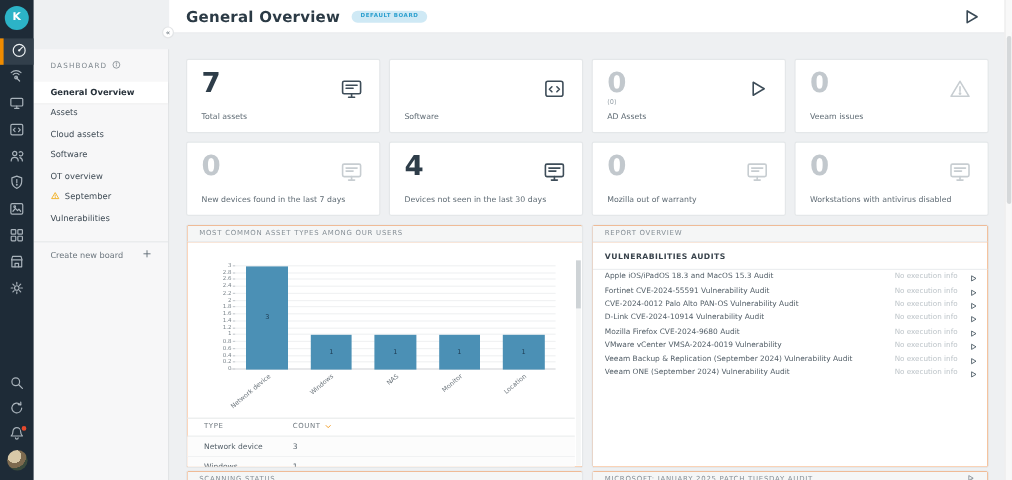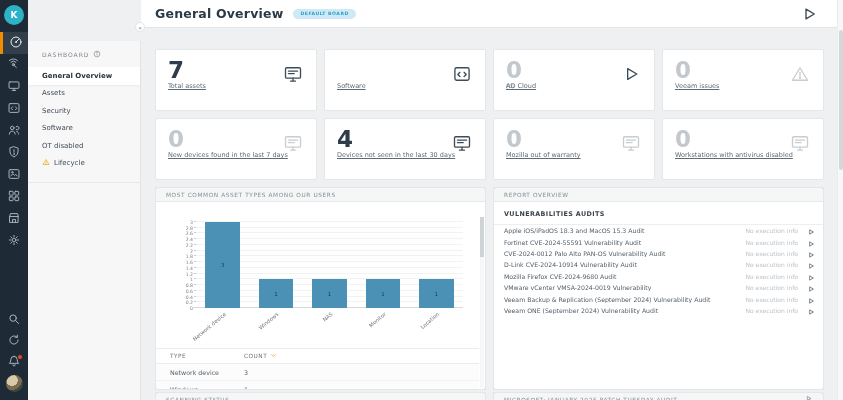--- a/index.html
+++ b/index.html
@@ -55,21 +55,21 @@
 
   .content { position:absolute; left:0; right:0; top:28px; bottom:0; background:#eef0f2; }
 
   .cards-row { position:absolute; left:14px; right:19px; display:flex; gap:7px; height:62px; }
   .cards-row.r1 { top:21px; } .cards-row.r2 { top:90px; }
   .card { flex:1; background:#fff; border:1px solid #e4e7e9; border-radius:2px;
     position:relative; padding:8px 12px; cursor:pointer; }
   .card .num { font-size:23px; font-weight:600; color:#2e3d49; line-height:1.05; }
   .card .num.grey { color:#c2c8cd; }
   .card .sub { font-size:5.5px; color:#9aa4ab; margin-top:1px; }
-  .card .lbl { position:absolute; left:12px; bottom:20px; font-size:6.5px; color:#5f6b74;text-decoration:underline; }
+  .card .lbl { position:absolute; left:12px; bottom:9px; font-size:6.5px; color:#5f6b74; }
   .card .cicon { position:absolute; right:13px; top:14px; }
   .card .cicon svg { width:20px; height:20px; fill:none; stroke:#3d4c58; stroke-width:1.6;
     stroke-linecap:round; stroke-linejoin:round; }
   .card .cicon.grey svg { stroke:#c7cdd1; }
 
   .panel { position:absolute; background:#f97316; border:1px solid #e4e7e9; border-radius:2px; overflow:hidden; }
   .panel-header { height:14px; background:#f5f6f6; border-bottom:1px solid #e6e8ea;
     display:flex; align-items:center; padding:0 10px; font-size:5.8px; letter-spacing:0.6px;
     color:#868f96; justify-content:space-between; }
   #chart-panel { left:14px; top:159px; width:331px; height:203px; }
@@ -234,38 +234,47 @@
           </svg></span>
     </div>
     <div id="side-items">
         <div class="side-item active">
           <span>General Overview</span>
         </div>
         <div class="side-item">
           <span>Assets</span>
         </div>
         <div class="side-item">
-          <span>Security</span>
+          <span>Cloud assets</span>
         </div>
         <div class="side-item">
           <span>Software</span>
         </div>
         <div class="side-item">
-          <span>OT disabled</span>
+          <span>OT overview</span>
         </div>
         <div class="side-item">
           <span class="warn-ic"><svg viewBox="0 0 24 24">
               <path d="M12 4.5L21 19.5H3z"></path>
               <path d="M12 10v4.5"></path>
               <circle cx="12" cy="16.8" r="0.6"></circle>
             </svg></span>
-          <span>Lifecycle</span>
+          <span>September</span>
+        </div>
+        <div class="side-item">
+          <span>Vulnerabilities</span>
         </div>
       </div>
     <div class="sb-divider"></div>
+    <div class="create-board">
+      <span>Create new board</span>
+      <span class="plus-ic"><svg viewBox="0 0 24 24">
+            <path d="M12 5v14M5 12h14"></path>
+          </svg></span>
+    </div>
   </div>
 
   <div class="collapse-handle">«</div>
 
   <div class="main">
     <div class="main-header">
       <span class="page-title">General Overview</span>
       <span class="board-badge">DEFAULT BOARD</span>
       <span class="run-btn"><svg viewBox="0 0 24 24">
             <path d="M8 5.5v13l11-6.5z"></path>
@@ -286,21 +295,21 @@
           <div class="card">
             <div class="lbl">Software</div>
             <span class="cicon"><svg viewBox="0 0 24 24">
                 <rect x="3.5" y="4.5" width="17" height="15" rx="2"></rect>
                 <path d="M9.5 10l-2.5 2.5 2.5 2.5M14.5 10l2.5 2.5-2.5 2.5"></path>
               </svg></span>
           </div>
           <div class="card">
             <div class="num grey">0</div>
             <div class="sub">(0)</div>
-            <div class="lbl">AD Cloud</div>
+            <div class="lbl">AD Assets</div>
             <span class="cicon"><svg viewBox="0 0 24 24">
                 <path d="M8 5.5v13l11-6.5z"></path>
               </svg></span>
           </div>
           <div class="card">
             <div class="num grey">0</div>
             <div class="lbl">Veeam issues</div>
             <span class="cicon grey"><svg viewBox="0 0 24 24">
                 <path d="M12 4.5L21 19.5H3z"></path>
                 <path d="M12 10v4.5"></path>

